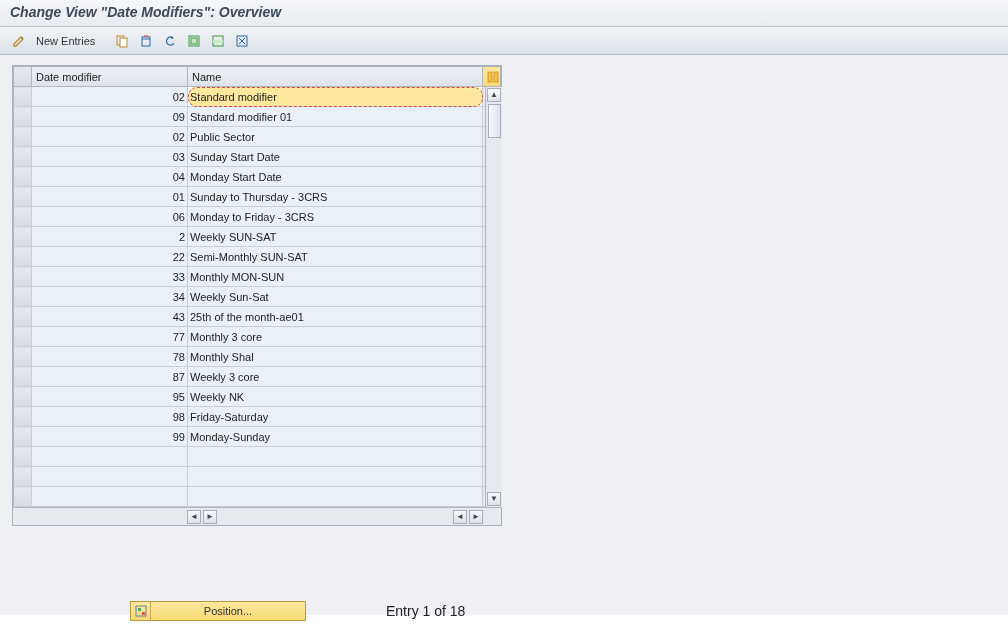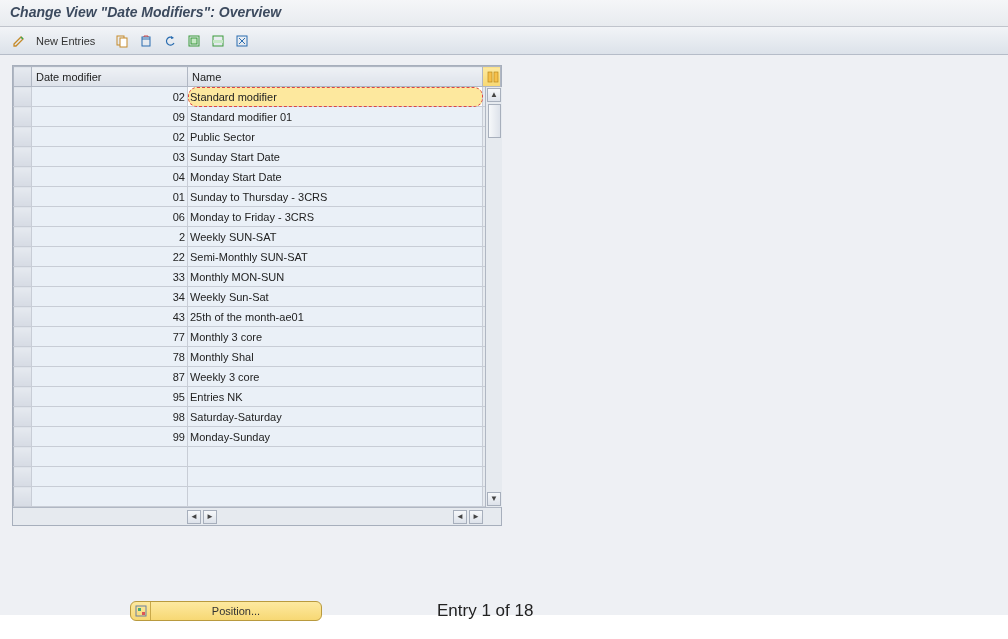--- a/index.html
+++ b/index.html
@@ -162,30 +162,30 @@
       left: 130px;
       display: flex;
       align-items: center;
       gap: 80px;
     }
     .pos-btn {
       display: inline-flex;
       align-items: center;
       background: linear-gradient(to bottom,#fde9a0 0%, #f7d874 100%);
       border: 1px solid #b99a3e;
-      border-radius: 6px;
+      border-radius: 0;
       height: 20px;
-      width: 192px;
+      width: 176px;
       cursor: pointer;
       font-size: 11px;
       color: #333;
     }
     .pos-btn .icon { width: 20px; text-align:center; border-right: 1px solid #c9a94a; height:100%; display:flex; align-items:center; justify-content:center;}
     .pos-btn .lbl { flex:1; text-align:center; }
-    .entry-txt { font-size: 17px; color: #222; margin-left: 35px; }
+    .entry-txt { font-size: 14px; color: #222; }
     svg { display: block; }
   </style>
 </head>
 <body>
 
 <div class="title-bar">
   <h1>Change View "Date Modifiers": Overview</h1>
 </div>
 
 <div class="toolbar">
@@ -344,27 +344,27 @@
           </tr>
           <tr>
             <td class="row-handle"></td>
             <td class="col-dm">87</td>
             <td>Weekly 3 core</td>
             <td style="background: rgb(230, 234, 239);"></td>
           </tr>
           <tr>
             <td class="row-handle"></td>
             <td class="col-dm">95</td>
-            <td>Entries NK</td>
+            <td>Weekly NK</td>
             <td style="background: rgb(230, 234, 239);"></td>
           </tr>
           <tr>
             <td class="row-handle"></td>
             <td class="col-dm">98</td>
-            <td>Saturday-Saturday</td>
+            <td>Friday-Saturday</td>
             <td style="background: rgb(230, 234, 239);"></td>
           </tr>
           <tr>
             <td class="row-handle"></td>
             <td class="col-dm">99</td>
             <td>Monday-Sunday</td>
             <td style="background: rgb(230, 234, 239);"></td>
           </tr>
           <tr>
             <td class="row-handle"></td>

